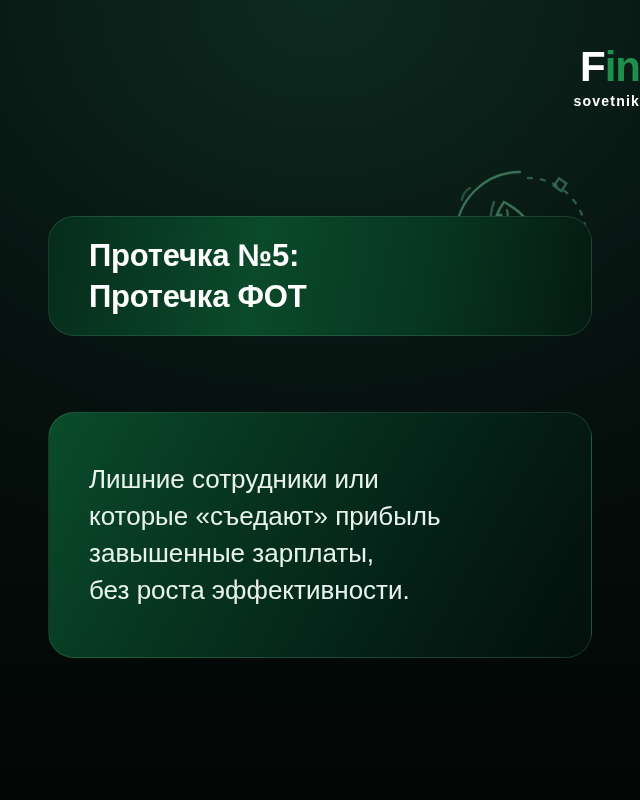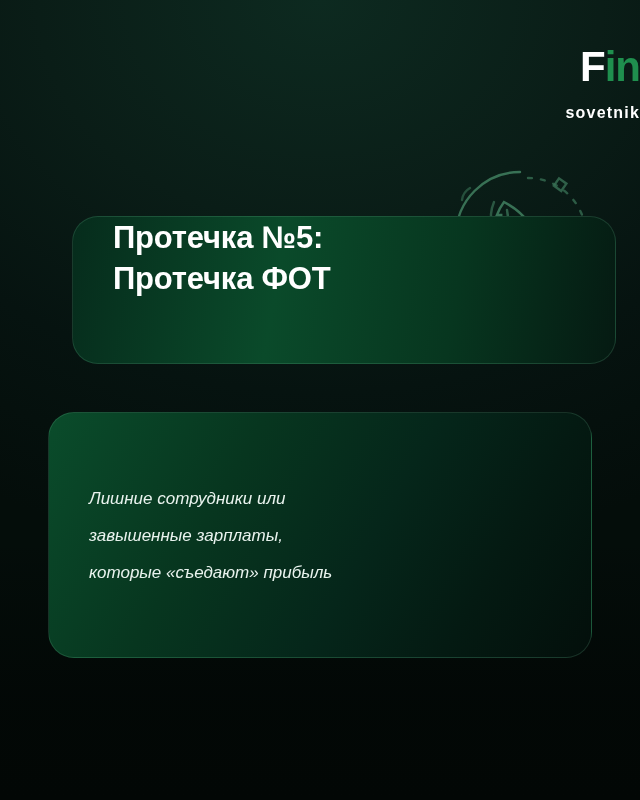--- a/index.html
+++ b/index.html
@@ -47,22 +47,22 @@
     line-height: 42px;
     font-weight: bold;
     letter-spacing: -1px;
     color: #ffffff;
     font-family: "Liberation Sans", sans-serif;
   }
   .logo-main .accent {
     color: #1f8f4e;
   }
   .logo-sub {
-    margin-top: 16px;
-    font-size: 16px;
+    margin-top: 4px;
+    font-size: 14px;
     line-height: 18px;
     font-weight: bold;
     letter-spacing: 1.2px;
     color: #ffffff;
     font-family: "Liberation Sans", sans-serif;
   }
 
   
   .deco {
     position: absolute;
@@ -78,27 +78,26 @@
   .card {
     position: absolute;
     left: 48px;
     width: 544px;
     box-sizing: border-box;
     border-radius: 26px;
     border: 1px solid rgba(120, 200, 160, 0.18);
   }
   .card-title {
     top: 216px;
-    height: 148px;
+    height: 120px;
     background: linear-gradient(100deg, #062c1c 0%, #0a4a2a 38%, #07361f 70%, #051a12 100%);
     z-index: 3;
     display: flex;
-    align-items: flex-start;
+    align-items: center;
     overflow: hidden;
-    margin-left: 24px;
   }
   .card-title-inner {
     padding: 0 40px;
   }
   .title-line {
     font-size: 31px;
     line-height: 41px;
     font-weight: bold;
     color: #ffffff;
     letter-spacing: -0.2px;
@@ -109,26 +108,25 @@
     height: 246px;
     background: linear-gradient(120deg, #0a4c2b 0%, #07361f 32%, #05261a 58%, #041a12 78%, #030f0b 100%);
     z-index: 3;
     display: flex;
     align-items: center;
   }
   .card-body-inner {
     padding: 0 40px;
   }
   .body-line {
-    font-size: 17px;
+    font-size: 26px;
     line-height: 37px;
     color: #e9f3ee;
     font-weight: normal;
     white-space: nowrap;
-    font-style: italic;
   }
 </style>
 </head>
 <body>
 
 <div class="poster">
 
   <div class="logo-wrap">
     <div class="logo-main"><span>F</span><span class="accent">in</span></div>
     <div class="logo-sub">sovetnik</div>
@@ -155,18 +153,19 @@
   <div class="card card-title">
     <div class="card-title-inner">
       <div class="title-line">Протечка №5:</div>
       <div class="title-line">Протечка ФОТ</div>
     </div>
   </div>
 
   <div class="card card-body">
     <div class="card-body-inner">
       <div class="body-line">Лишние сотрудники или</div>
+      <div class="body-line">которые «съедают» прибыль</div>
       <div class="body-line">завышенные зарплаты,</div>
-      <div class="body-line">которые «съедают» прибыль</div>
+      <div class="body-line">без роста эффективности.</div>
     </div>
   </div>
 
 </div>
 
 </body></html>

